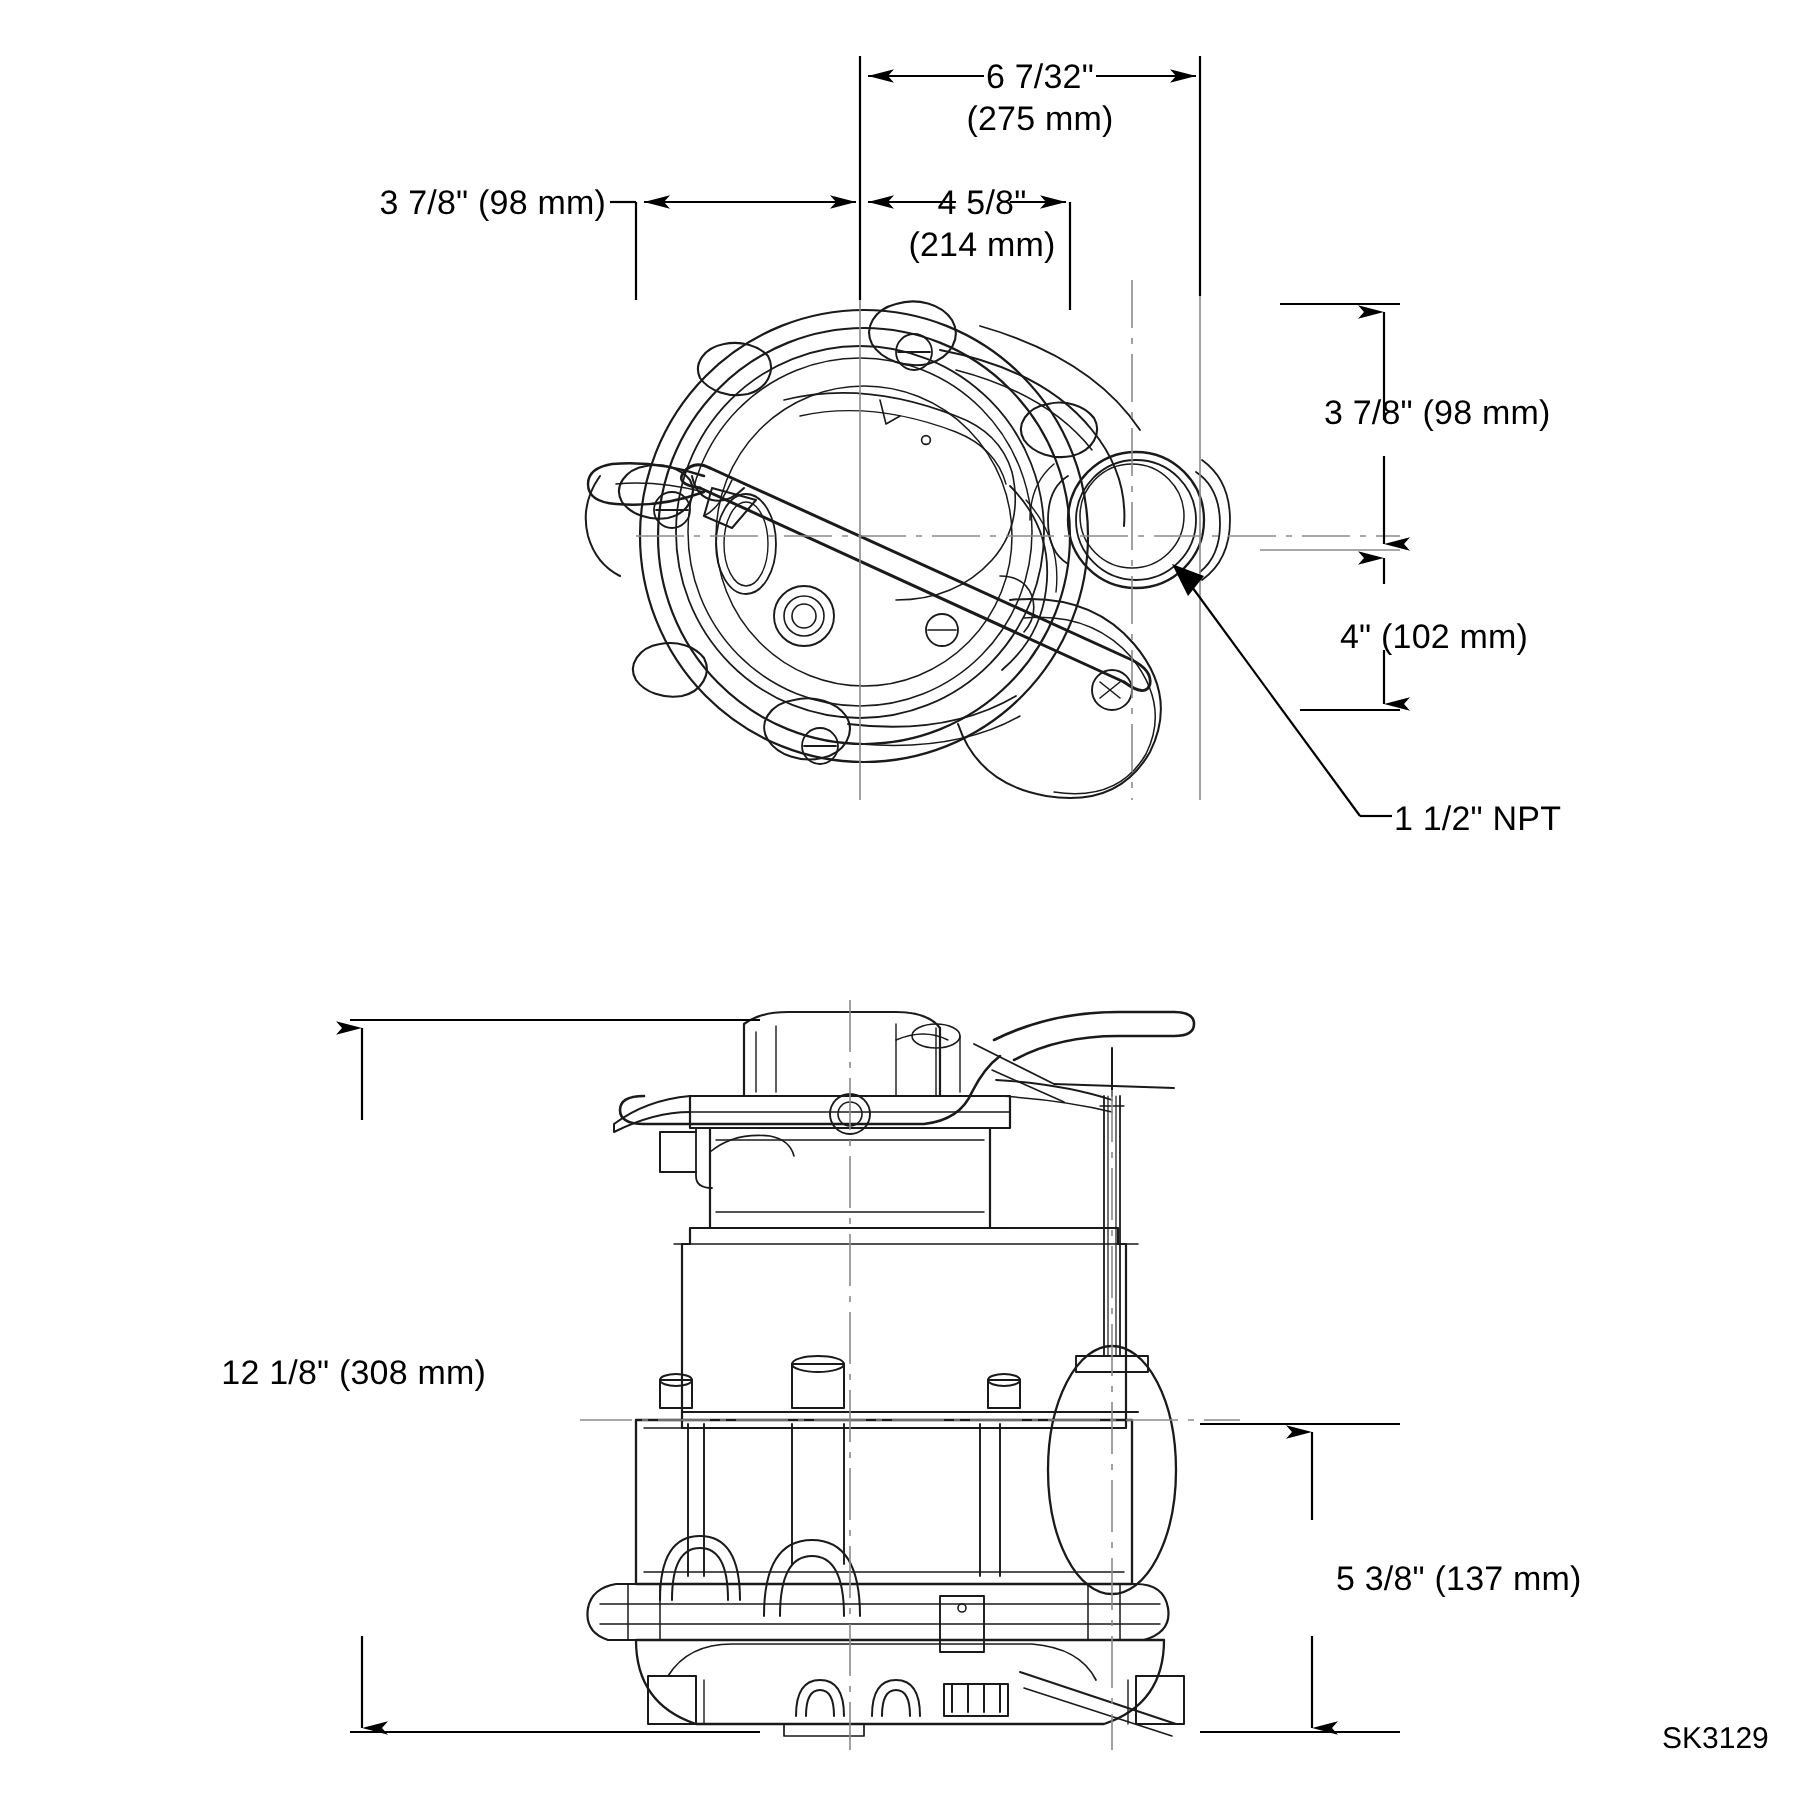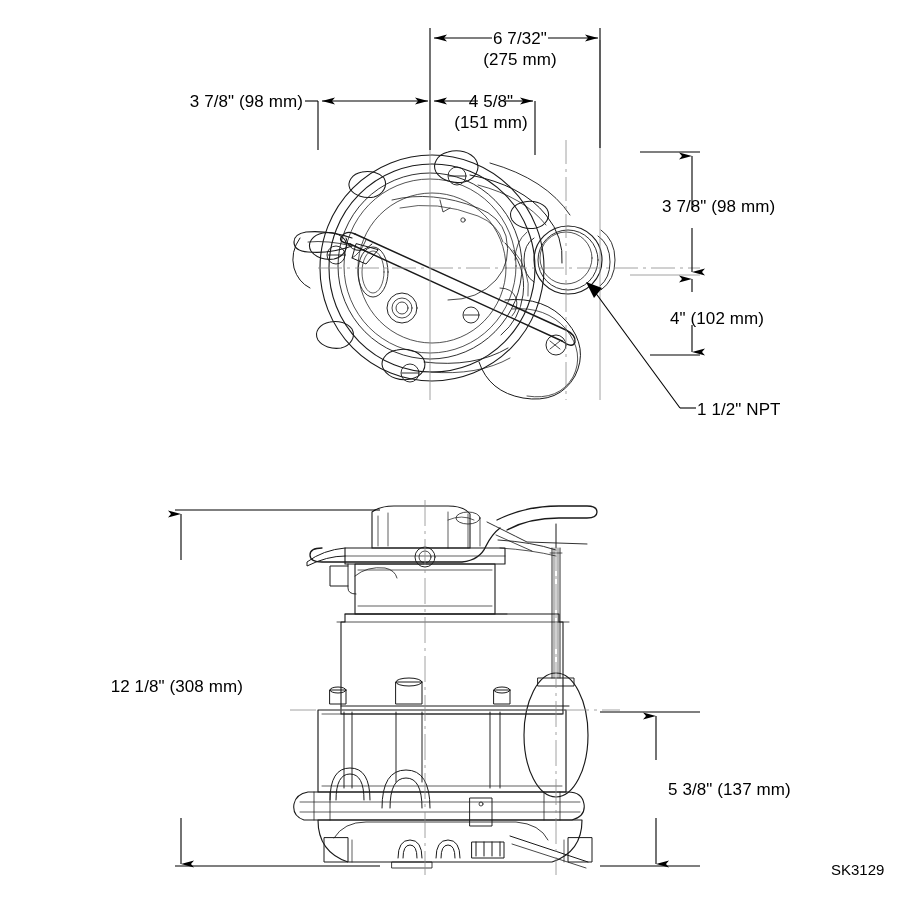--- a/index.html
+++ b/index.html
@@ -303,21 +303,21 @@
     <div>6 7/32"</div>
     <div>(275 mm)</div>
   </div>
 
   <div class="dim-label right" style="left:303px; top:91px;">
     <div>3 7/8" (98 mm)</div>
   </div>
 
   <div class="dim-label center" style="left:491px; top:91px;">
     <div>4 5/8"</div>
-    <div>(151 mm)</div>
+    <div>(214 mm)</div>
   </div>
 
   <div class="dim-label" style="left:662px; top:196px;">
     <div>3 7/8" (98 mm)</div>
   </div>
 
   <div class="dim-label" style="left:670px; top:308px;">
     <div>4" (102 mm)</div>
   </div>
 

